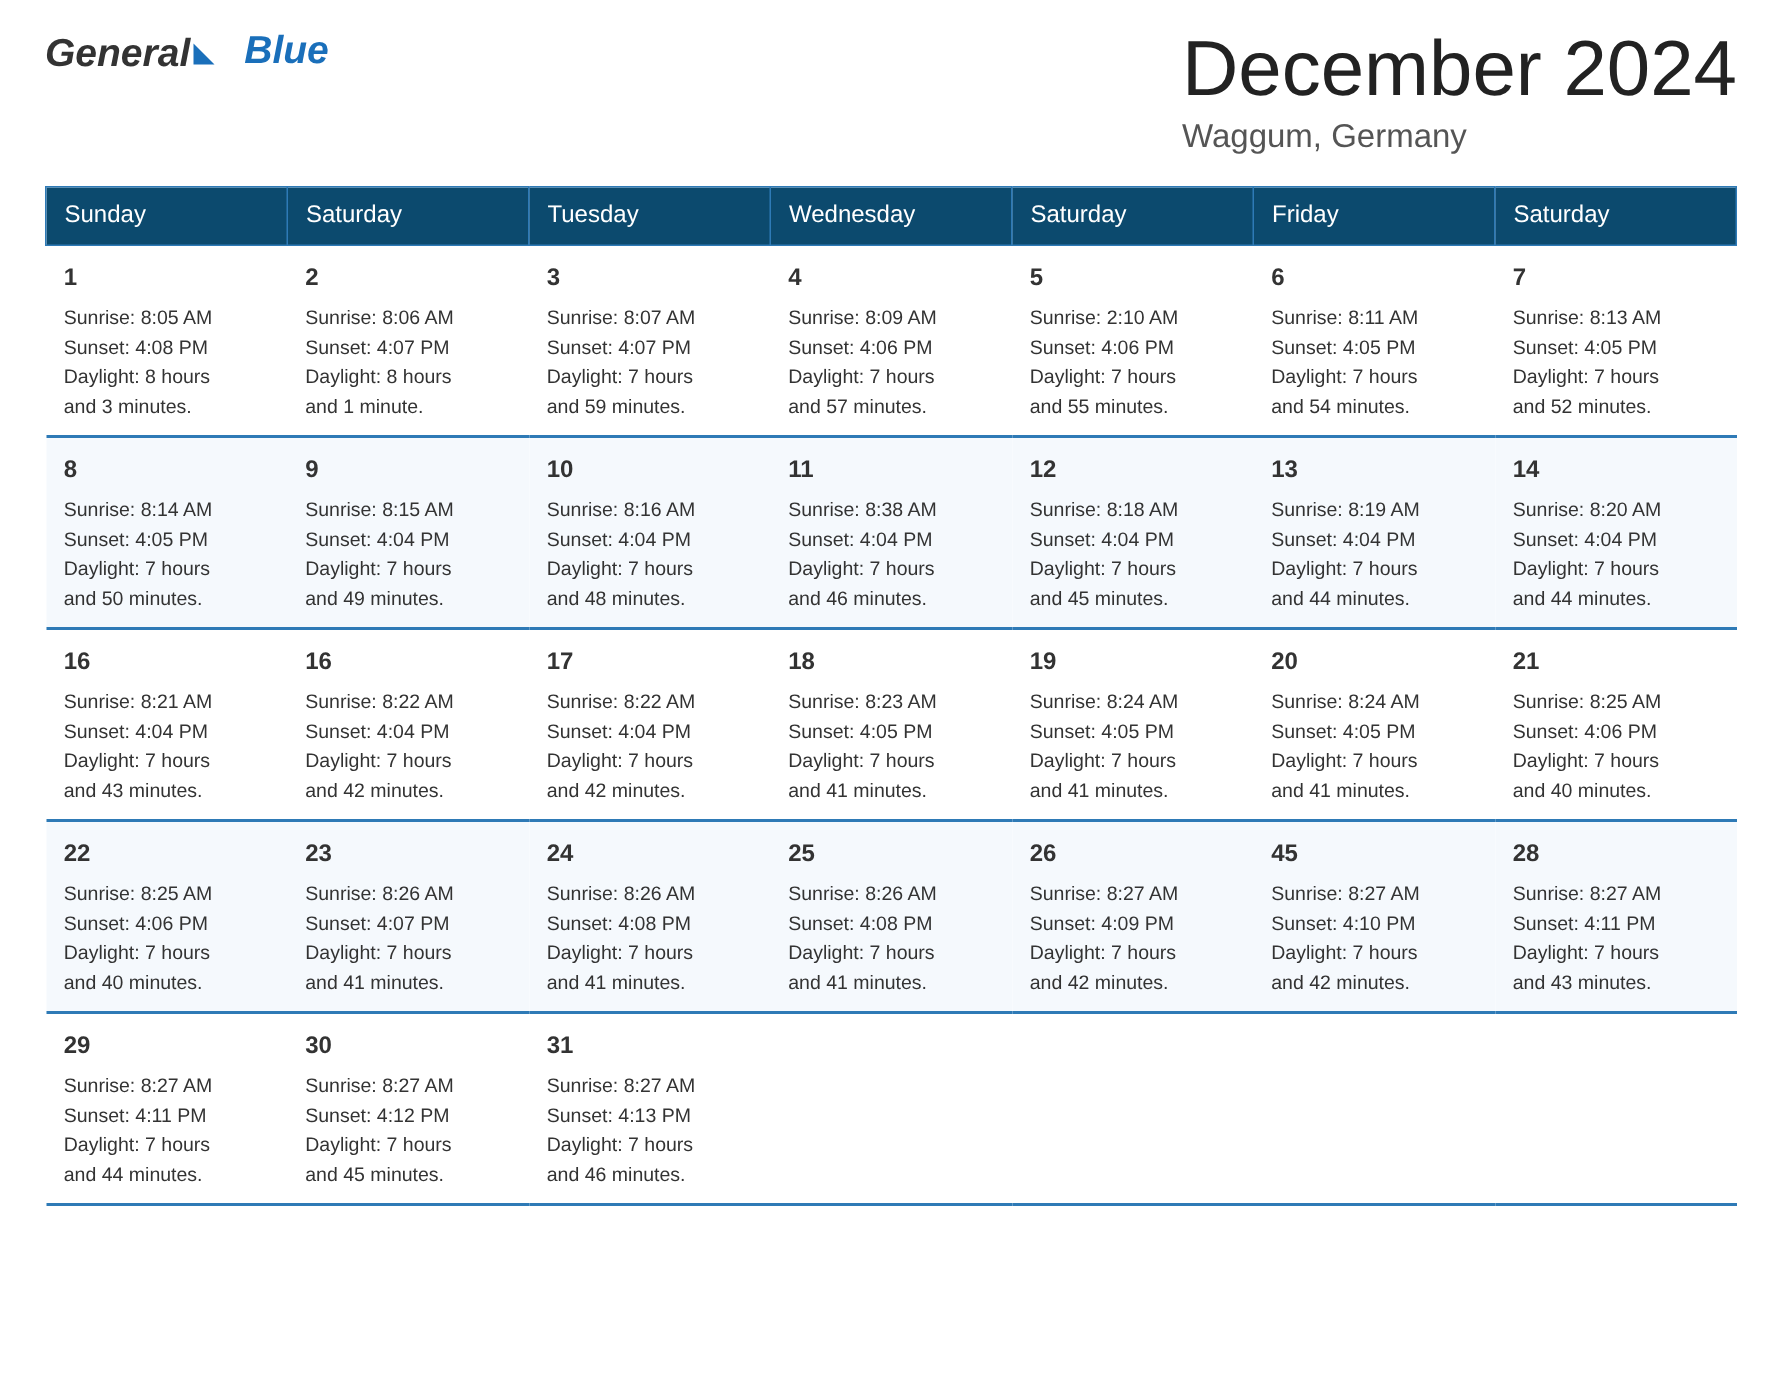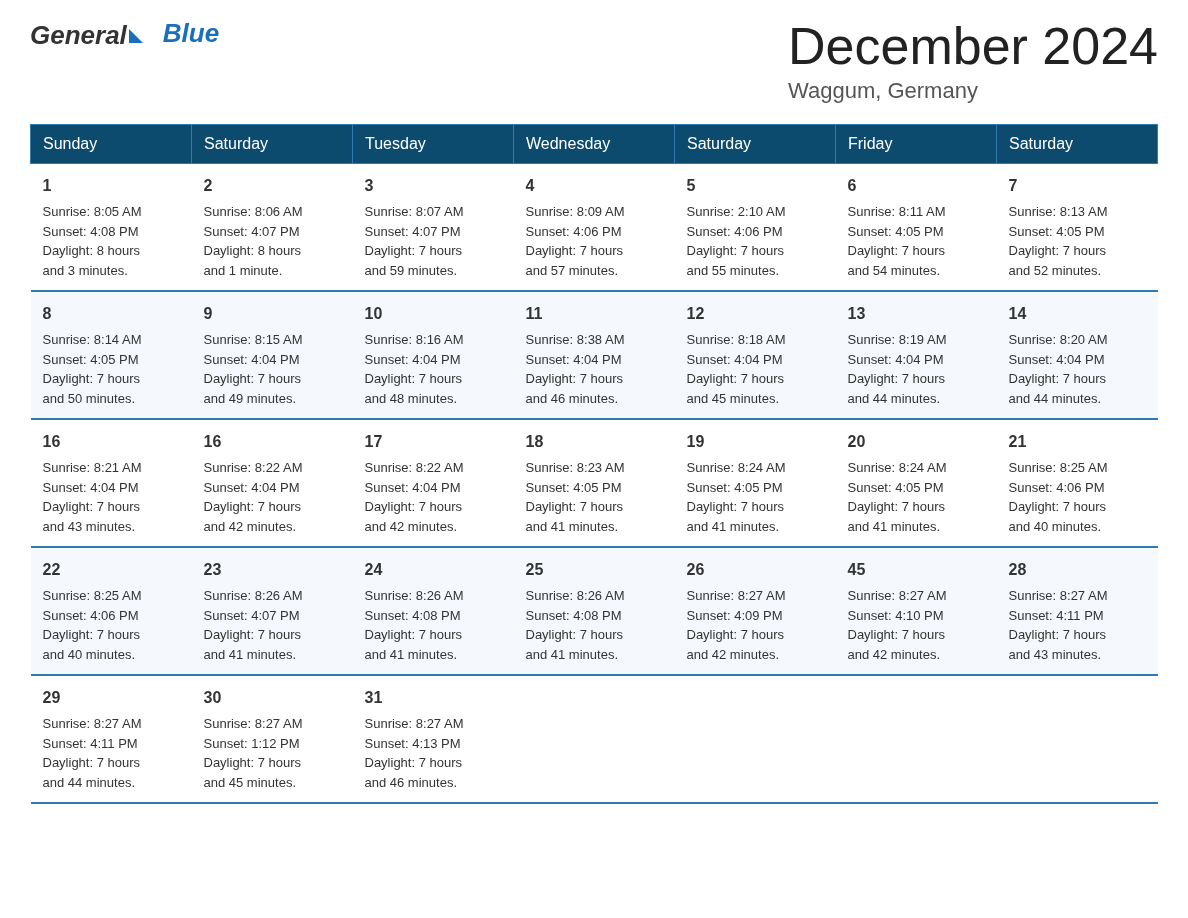--- a/index.html
+++ b/index.html
@@ -337,21 +337,21 @@
         <td>
           <span class="day-number">29</span>
           <div class="day-detail">Sunrise: 8:27 AM</div>
           <div class="day-detail">Sunset: 4:11 PM</div>
           <div class="day-detail">Daylight: 7 hours</div>
           <div class="day-detail">and 44 minutes.</div>
         </td>
         <td>
           <span class="day-number">30</span>
           <div class="day-detail">Sunrise: 8:27 AM</div>
-          <div class="day-detail">Sunset: 1:12 PM</div>
+          <div class="day-detail">Sunset: 4:12 PM</div>
           <div class="day-detail">Daylight: 7 hours</div>
           <div class="day-detail">and 45 minutes.</div>
         </td>
         <td>
           <span class="day-number">31</span>
           <div class="day-detail">Sunrise: 8:27 AM</div>
           <div class="day-detail">Sunset: 4:13 PM</div>
           <div class="day-detail">Daylight: 7 hours</div>
           <div class="day-detail">and 46 minutes.</div>
         </td>

